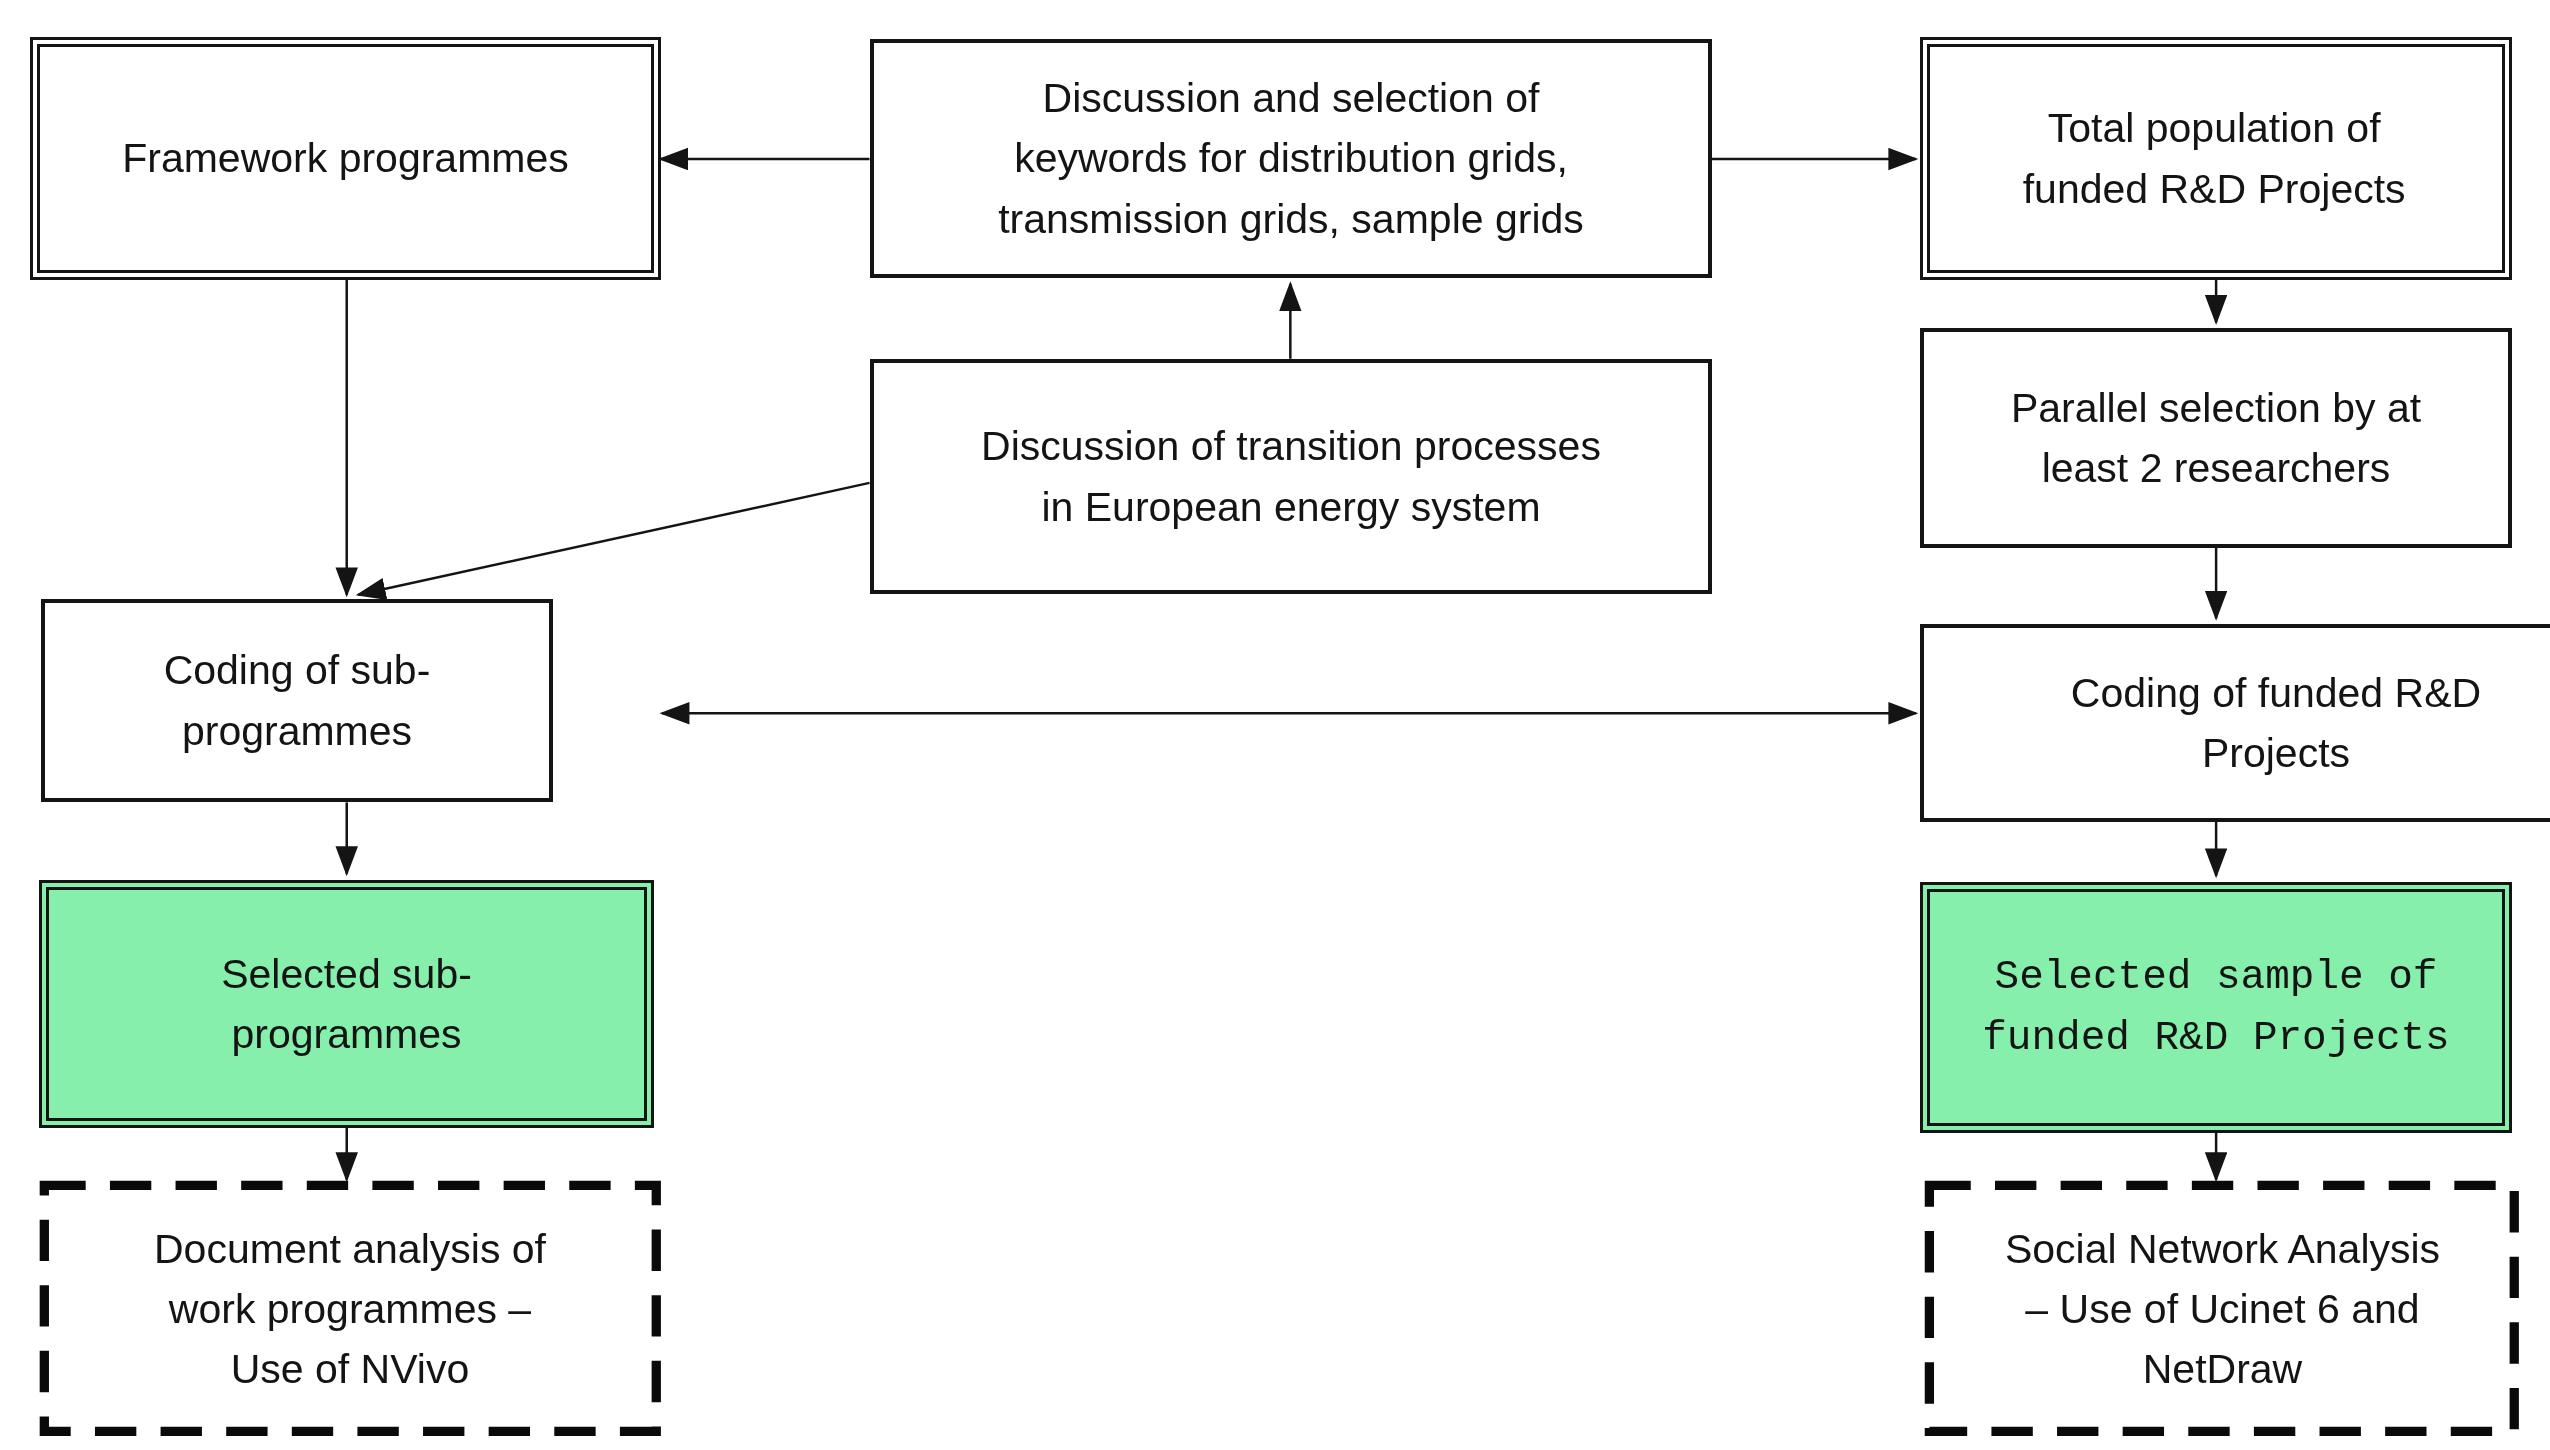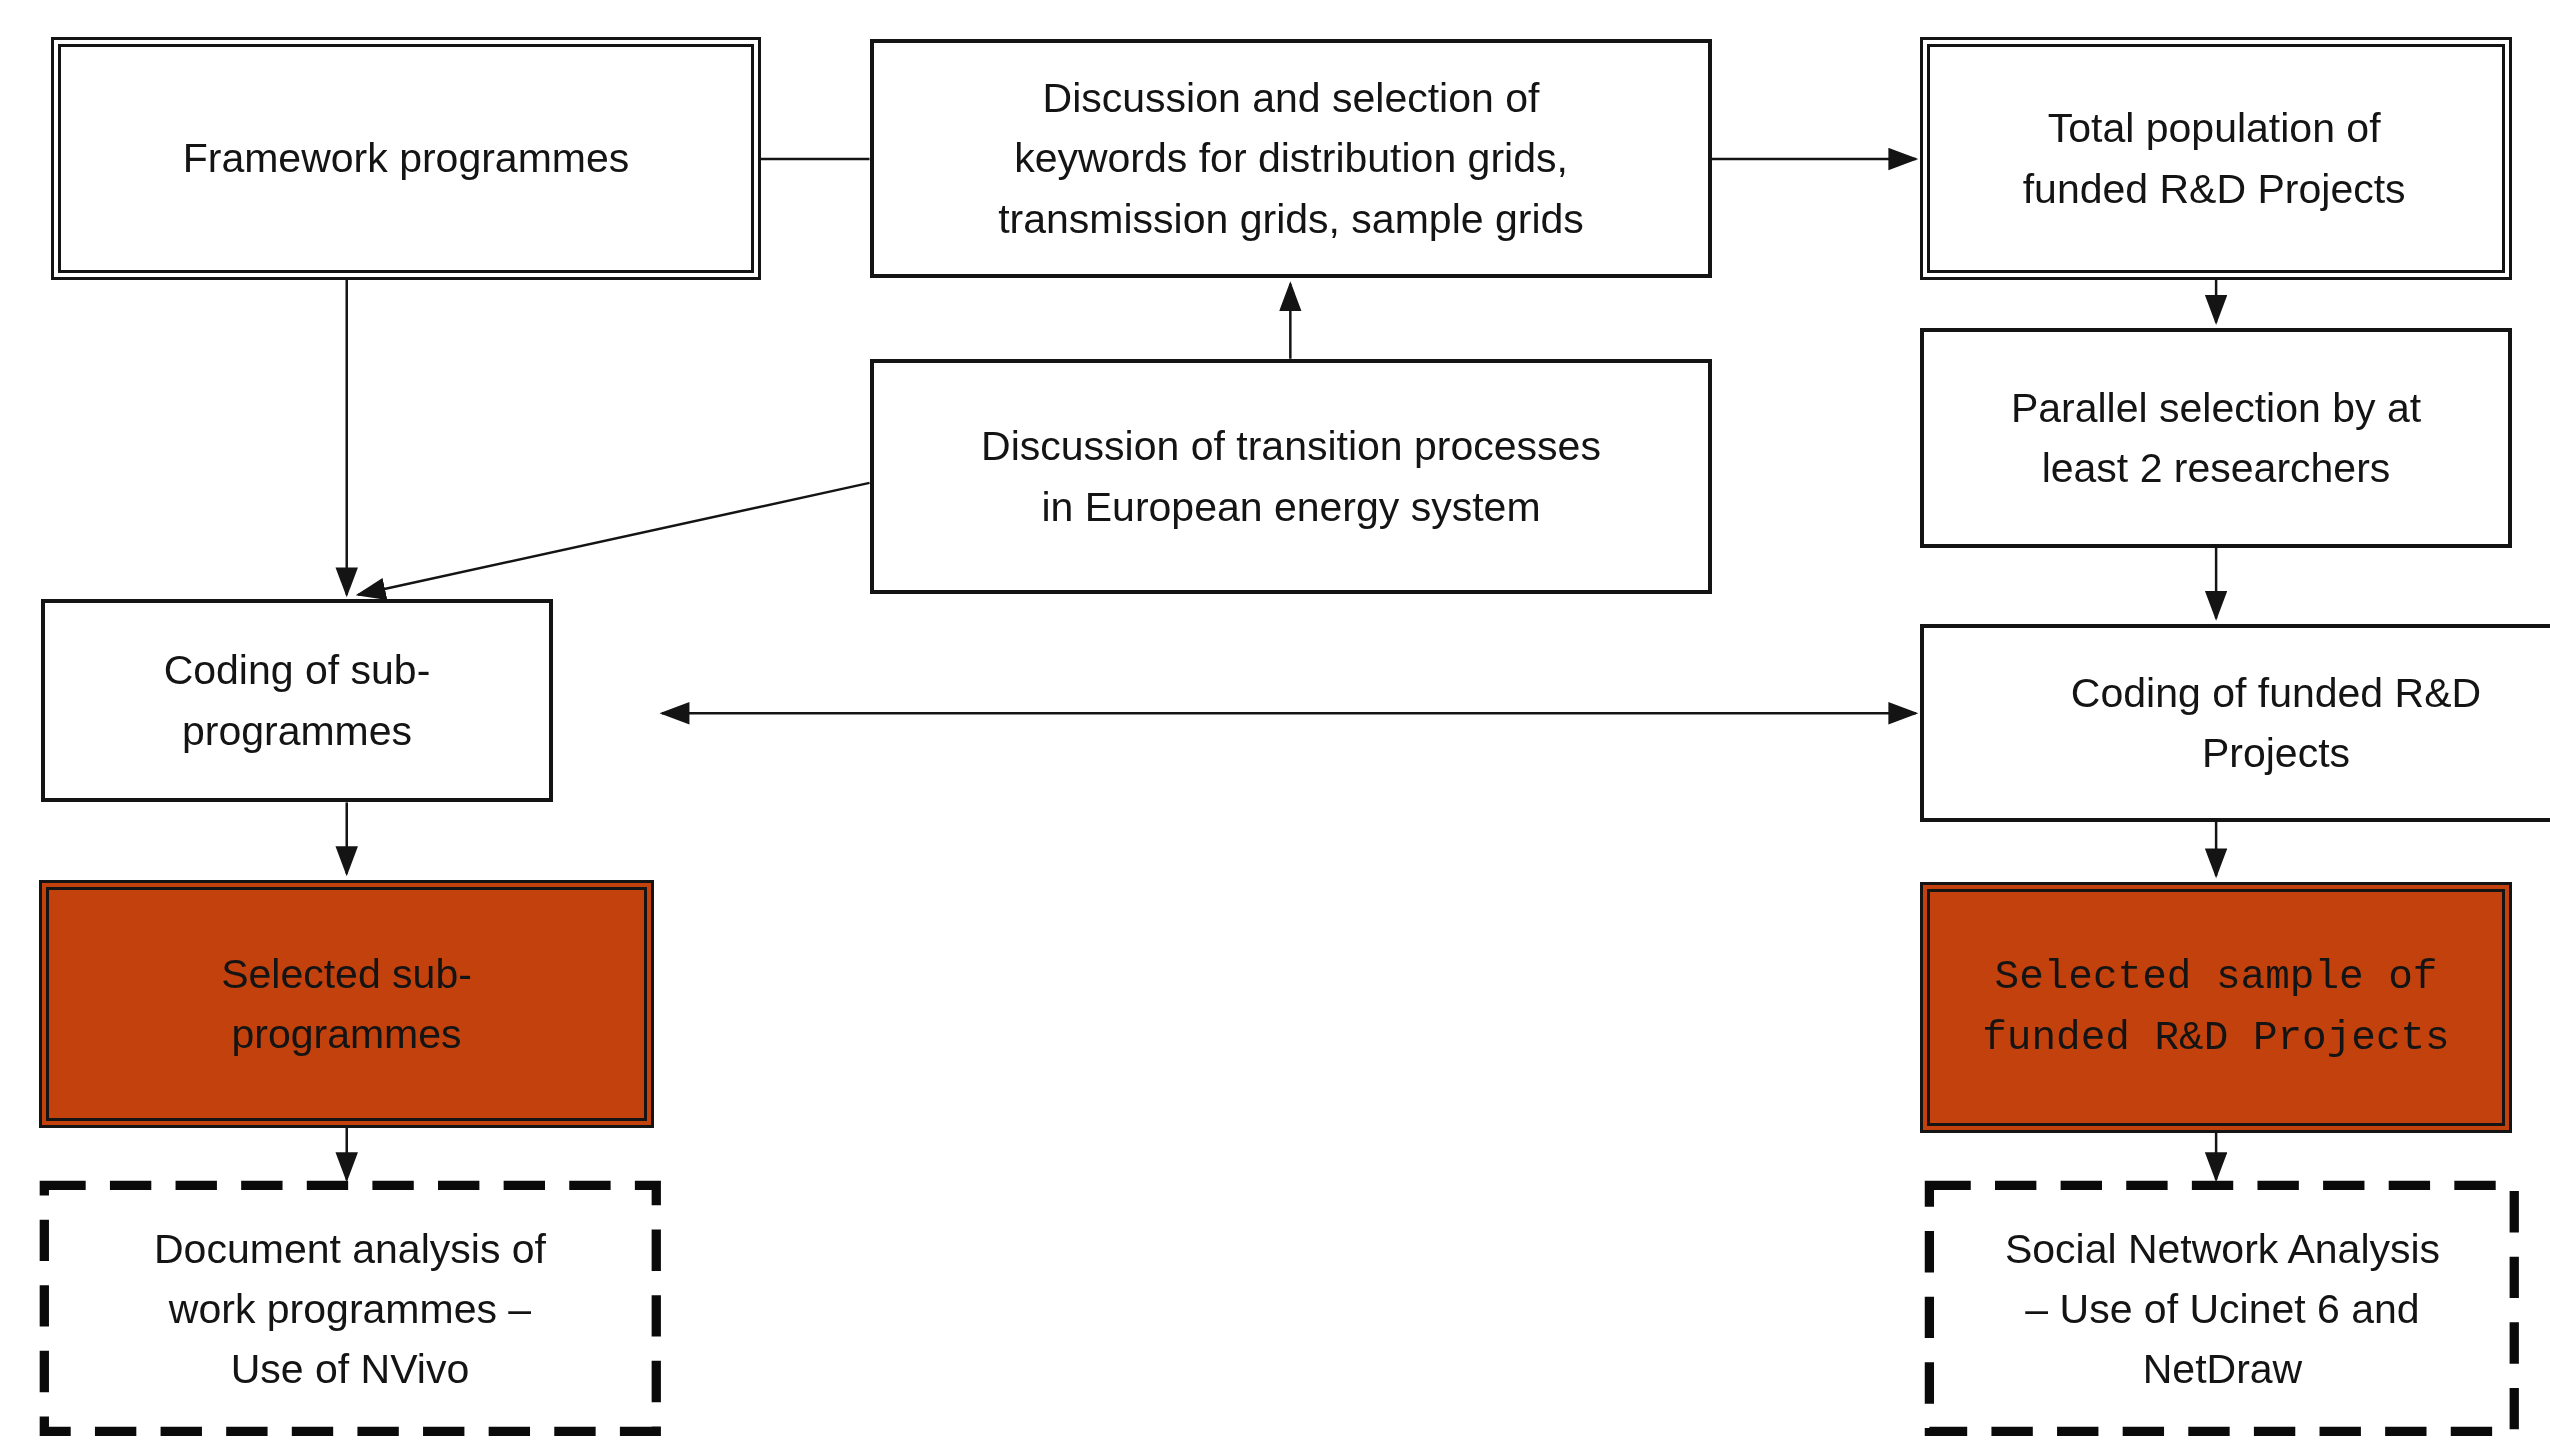--- a/index.html
+++ b/index.html
@@ -20,21 +20,21 @@
     justify-content:center;
     text-align:center;
     white-space:pre-line;
     font-size:41px;
     line-height:1.47;
     padding:0 15.7px;
     background:#ffffff;
   }
   .single{border:4.3px solid #141414;}
   .double{border:10.7px double #141414;}
-  .gray{background:#c2410c;}
+  .gray{background:#86efac;}
   .dashed{background:transparent;} 
   .edge{stroke:#141414;stroke-width:3.5;fill:none;}
   .thick-dash{stroke:#0a0a0a;stroke-width:13;fill:none;stroke-dasharray:58 34;}
 </style>
 </head>
 <body>
 
 <div id="canvas">
 
   <svg id="edges" viewBox="0 0 3575 2033" xmlns="http://www.w3.org/2000/svg">
@@ -57,21 +57,21 @@
     <line class="edge" x1="1219" y1="677" x2="502" y2="834" marker-end="url(#ah)"></line>
     <line class="edge" x1="928" y1="1000" x2="2686" y2="1000" marker-start="url(#ahr)" marker-end="url(#ah)"></line>
     <line class="edge" x1="3107" y1="392" x2="3107" y2="452" marker-end="url(#ah)"></line>
     <line class="edge" x1="3107" y1="768" x2="3107" y2="867" marker-end="url(#ah)"></line>
     <line class="edge" x1="3107" y1="1152" x2="3107" y2="1228" marker-end="url(#ah)"></line>
     <line class="edge" x1="486" y1="1125" x2="486" y2="1225" marker-end="url(#ah)"></line>
     <line class="edge" x1="486" y1="1581" x2="486" y2="1654" marker-end="url(#ah)"></line>
     <line class="edge" x1="3107" y1="1588" x2="3107" y2="1654" marker-end="url(#ah)"></line>
   </svg>
 
-  <div class="box double" style="left:51px;top:37px;width:710px;height:243px;">Framework programmes</div>
+  <div class="box double" style="left:30px;top:37px;width:631px;height:243px;">Framework programmes</div>
 
   <div class="box single" style="left:870px;top:39px;width:842px;height:239px;">Discussion and selection of
 keywords for distribution grids,
 transmission grids, sample grids</div>
 
   <div class="box double" style="left:1920px;top:37px;width:592px;height:243px;padding-left:12px;">Total population of
 funded R&amp;D Projects</div>
 
   <div class="box single" style="left:870px;top:359px;width:842px;height:235px;">Discussion of transition processes
 in European energy system</div>

